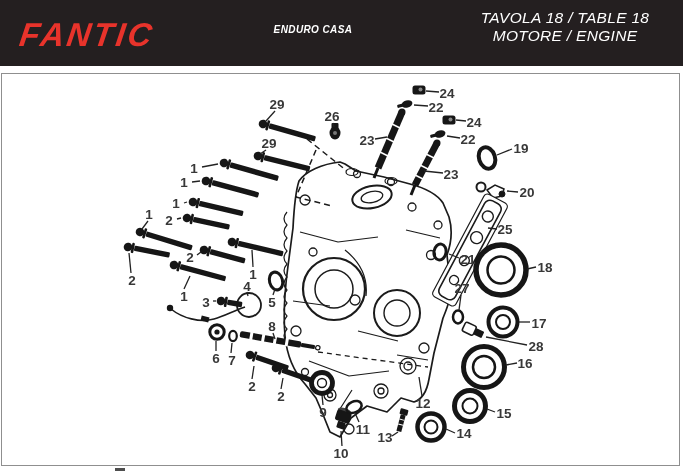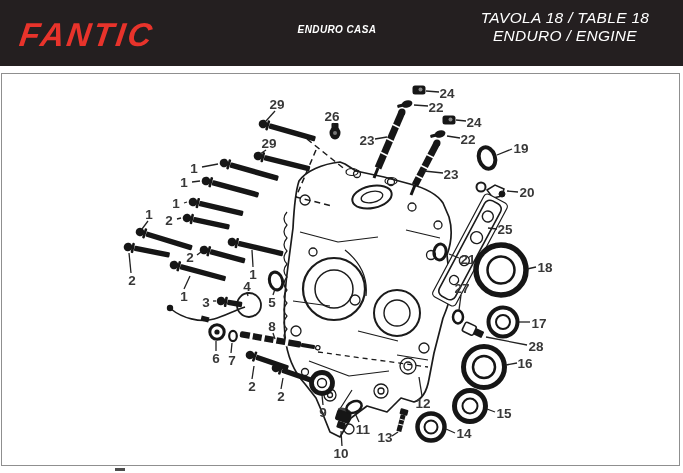--- a/index.html
+++ b/index.html
@@ -1,20 +1,20 @@
 <!DOCTYPE html>
 <html><head>
 <meta charset="utf-8">
 <style>
   html,body{margin:0;padding:0;background:#fff;}
   .page{position:relative;width:683px;height:473px;background:#ffffff;overflow:hidden;
         font-family:"Liberation Sans",sans-serif;}
   .hdr{position:absolute;left:0;top:0;width:683px;height:66px;background:#241f20;}
   .logo-svg{position:absolute;left:4px;top:6px;}
-  .hdr-center{position:absolute;left:252px;top:24px;width:170px;text-align:center;
+  .hdr-center{position:absolute;left:228px;top:24px;width:170px;text-align:center;
               color:#ffffff;font-size:10px;font-weight:bold;font-style:italic;letter-spacing:.4px;}
   .hdr-right{position:absolute;left:458px;top:9px;width:214px;text-align:center;color:#ffffff;
              font-style:italic;font-weight:normal;font-size:15.5px;line-height:18px;letter-spacing:.3px;}
   .box{position:absolute;left:1px;top:73px;width:677px;height:391px;
        border:1.5px solid #8f8f8f;background:#ffffff;}
   svg.diagram{position:absolute;left:0;top:0;}
   .callout{font-weight:bold;font-size:13.5px;fill:#383838;font-family:"Liberation Sans",sans-serif;}
   .leader{stroke:#222222;stroke-width:1.3px;}
   .artifact{position:absolute;left:115px;top:468px;width:10px;height:3px;background:#4e4e4e;}
 </style>
@@ -23,21 +23,21 @@
 
 <div class="page">
 
   <div class="hdr">
     <svg class="logo-svg" width="210" height="54">
       <text x="20" y="40" font-size="33" font-weight="bold" font-style="italic" letter-spacing="2.5" transform="skewX(-8)" fill="#e8332b">FANTIC</text>
     </svg>
     <div class="hdr-center">ENDURO CASA</div>
     <div class="hdr-right">
       <div>TAVOLA 18  /  TABLE 18</div>
-      <div>ENDURO  /  ENGINE</div>
+      <div>MOTORE  /  ENGINE</div>
     </div>
   </div>
 
   <div class="box"></div>
 
   <svg id="diagram-svg" class="diagram" width="683" height="473" viewBox="0 0 683 473">
 
     <g stroke="#1b1b1b" fill="#ffffff" stroke-width="1.7" stroke-linejoin="round">
       <path d="M299,181 C306,171 322,164 340,162 L345,164 L356,171 L384,177 L410,184
                C425,188 437,194 443,203 L449,217 C453,231 451,244 447,255 L450,283

